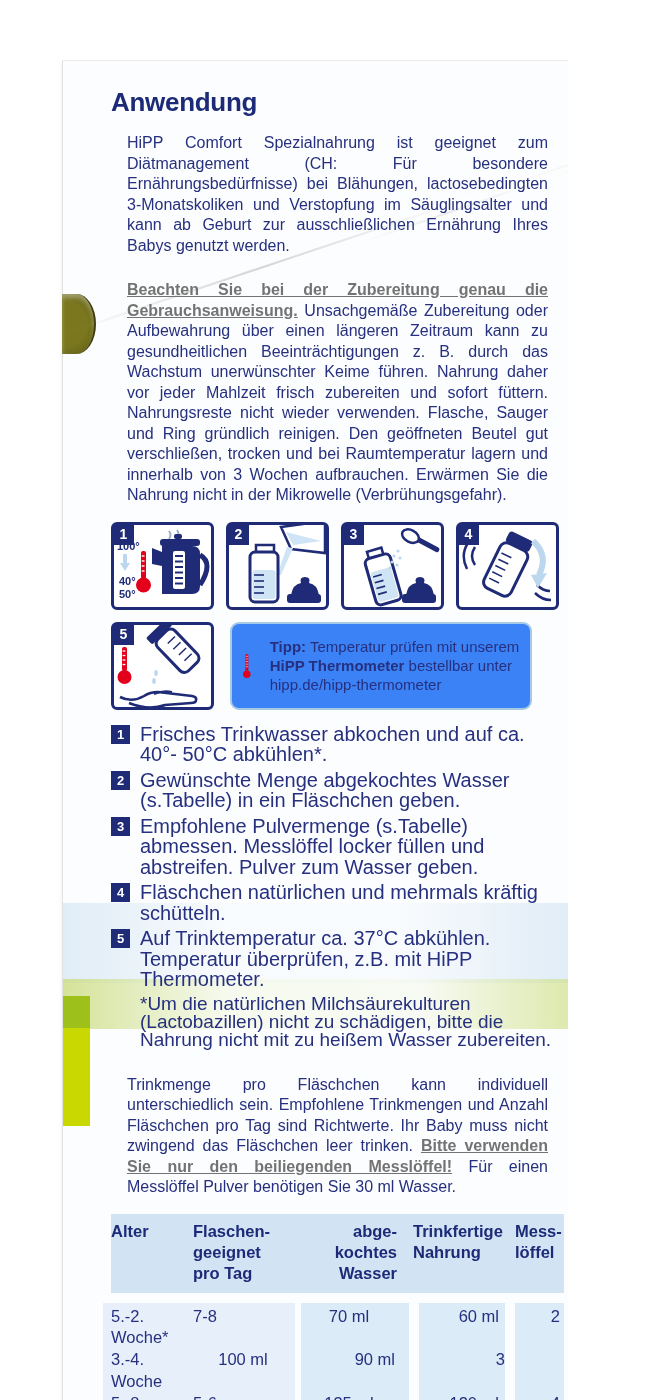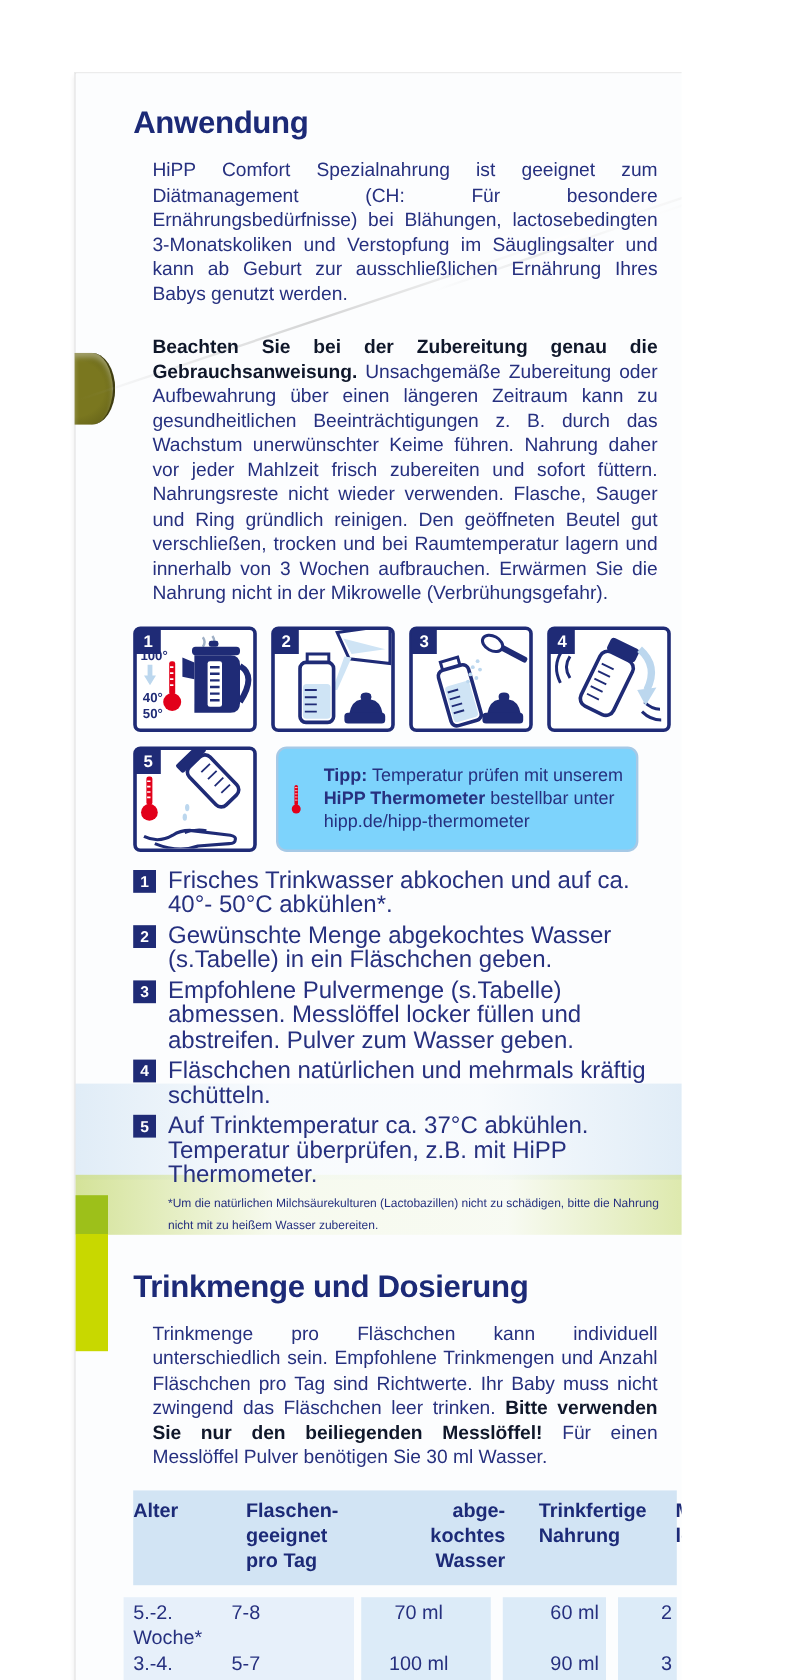--- a/index.html
+++ b/index.html
@@ -28,44 +28,44 @@
   .edge-strip.right{right:0;top:860px;width:28px;height:200px;
        background:linear-gradient(180deg,#bdd9ed 0 72px,#8dbb10 72px 112px,#cbde00 112px);}
   .euro-hole{position:absolute;left:-1px;top:233px;width:32px;height:60px;
        background:radial-gradient(ellipse at left center,#7a771f 55%,#5c5a16 100%);
        border-radius:0 58% 58% 0 / 0 50% 50% 0;border-right:2px solid #3f3d10;
        box-shadow:inset 0 4px 4px rgba(255,255,255,.35);}
   
   .content{position:relative;padding:26px 44px 30px 48px;}
   h2.section{font-size:26px;line-height:30px;font-weight:bold;color:#1c2a77;margin:0 0 6px;letter-spacing:-.3px;}
   .par{font-size:16px;line-height:20.5px;text-align:justify;margin:16px;color:#26307f;}
-  .par b{color:#0f172a;}
+  .par b{color:#737373;text-decoration:underline;}
   .sec{margin:0 0 24px;}
   .sec.tight{margin-bottom:10px;}
   
   .panel-row{display:flex;gap:12px;margin:12px 0 12px;}
   .panel{position:relative;width:103px;height:88px;background:#ffffff;
          border:3px solid #1f2b76;border-radius:6px;box-sizing:border-box;}
   .badge-num{position:absolute;left:-1px;top:-1px;width:21px;height:21px;background:#1f2b76;
          color:#fff;font-weight:bold;font-size:14px;line-height:21px;text-align:center;}
   .tip-row{display:flex;gap:16px;margin:0 0 14px;align-items:stretch;}
   .tipp{display:flex;gap:18px;align-items:center;width:302px;box-sizing:border-box;
-        border:2px solid #a6c9e6;border-radius:9px;background:#7dd3fc;padding:8px 10px;}
+        border:2px solid #a6c9e6;border-radius:9px;background:#3b82f6;padding:8px 10px;}
   .tipp-text{font-size:15px;line-height:19px;color:#26307f;}
   
   .steps{margin-top:2px;}
   .step{display:flex;gap:10px;margin-bottom:5px;}
   .badge{flex:0 0 19px;width:19px;height:19px;margin-top:1px;background:#1f2b76;color:#fff;
          font-weight:bold;font-size:13px;line-height:19px;text-align:center;}
   .step-text{margin:0;font-size:20px;line-height:20.5px;color:#26307f;}
-  .steps-footnote{font-size:10px;line-height:18px;margin:2px 0 0 29px;color:#26307f;}
+  .steps-footnote{font-size:19px;line-height:18px;margin:2px 0 0 29px;color:#26307f;}
   
   .tbl{position:relative;margin-top:12px;width:453px;}
   .tbl-head{display:grid;grid-template-columns:82px 100px 112px 104px 55px;
-            background:#d2e4f4;padding:7px 0 9px;font-weight:bold;font-size:16.5px;line-height:21px;color:#1c2a77;gap:12px;}
+            background:#d2e4f4;padding:7px 0 9px;font-weight:bold;font-size:16.5px;line-height:21px;color:#1c2a77;}
   .tbl-head .th{white-space:pre-line;}
   .th.c3{padding-left:8px;}
   .th.c4{text-align:right;padding-right:8px;}
   .th.c5{padding-left:6px;}
   .tbl-gap{height:10px;}
   .tbl-body{position:relative;padding:3px 0 6px;}
   .band{position:absolute;top:0;bottom:0;pointer-events:none;}
   .band.a{left:-8px;width:192px;background:#e7f0fa;}
   .band.b{left:190px;width:108px;background:#dcebf8;}
   .band.c{left:308px;width:86px;background:#dcebf8;}
@@ -275,21 +275,20 @@
             <p class="step-text">Fläschchen natürlichen und mehrmals kräftig schütteln.</p>
           </div>
           <div class="step">
             <span class="badge">5</span>
             <p class="step-text">Auf Trinktemperatur ca. 37°C abkühlen. Temperatur überprüfen, z.B. mit HiPP Thermometer.</p>
           </div>
         </div>
       <p class="steps-footnote">*Um die natürlichen Milchsäurekulturen (Lactobazillen) nicht zu schädigen, bitte die Nahrung nicht mit zu heißem Wasser zubereiten.</p>
 
       <div class="sec tight" style="margin-top:26px;">
-        <h2 class="section">Trinkmenge und Dosierung</h2>
         <p class="par"><span>Trinkmenge pro Fläschchen kann individuell unterschiedlich sein. Empfohlene Trinkmengen und Anzahl Fläschchen pro Tag sind Richtwerte. Ihr Baby muss nicht zwingend das Fläschchen leer trinken. </span><b>Bitte verwenden Sie nur den beiliegenden Messlöffel!</b><span> Für einen Messlöffel Pulver benötigen Sie 30 ml Wasser.</span></p>
       </div>
 
       <div class="tbl">
         <div class="tbl-head" id="thead">
             <div class="th c1">Alter</div>
             <div class="th c2">Flaschen-
 geeignet
 pro Tag</div>
             <div class="th c4">abge-
@@ -308,21 +307,20 @@
           <div class="band d"></div>
         <div class="tr">
               <div class="td c1">5.-2. Woche*</div>
               <div class="td c2">7-8</div>
               <div class="td c3">70 ml</div>
               <div class="td c4">60 ml</div>
               <div class="td c5">2</div>
             </div>
             <div class="tr">
               <div class="td c1">3.-4. Woche</div>
-              <div class="td c2">5-7</div>
               <div class="td c3">100 ml</div>
               <div class="td c4">90 ml</div>
               <div class="td c5">3</div>
             </div>
             <div class="tr">
               <div class="td c1">5.-8. Woche</div>
               <div class="td c2">5-6</div>
               <div class="td c3">135 ml</div>
               <div class="td c4">120 ml</div>
               <div class="td c5">4</div>

